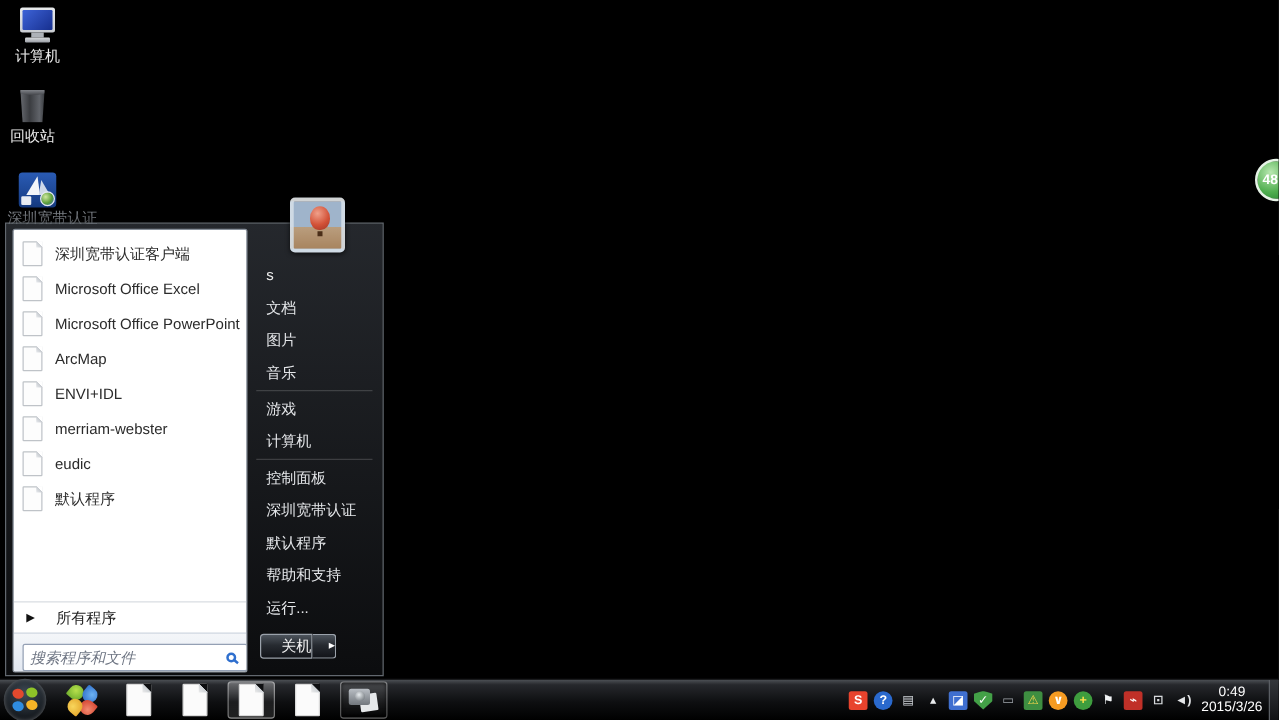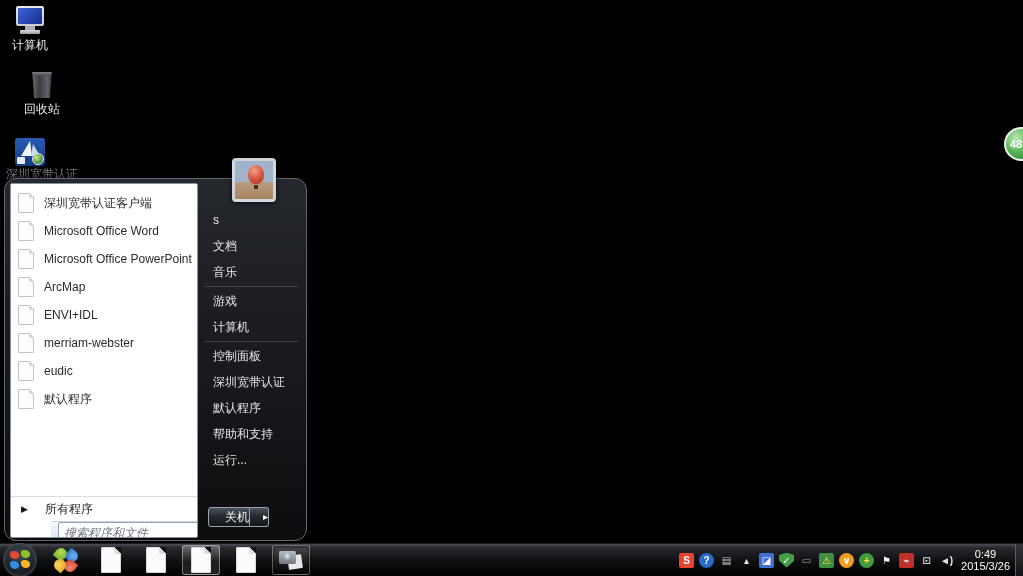--- a/index.html
+++ b/index.html
@@ -26,36 +26,36 @@
 
   
   .accel-ball { position:absolute; width:34px; height:34px; border-radius:50%;
     background:radial-gradient(circle at 35% 30%,#b8e8b0,#4fae4f 55%,#1f7a2c);
     border:2px solid #e6f2e6; color:#fff; font-size:11px; font-weight:bold;
     display:flex; align-items:center; padding-left:4px; }
 
   
   #start-menu { position:absolute; left:4px; top:178px; width:303px; height:363px;
     background:linear-gradient(rgba(38,41,46,.97),rgba(12,13,15,.98));
-    border:1px solid #62686f; border-radius:12px; box-shadow:0 0 14px rgba(0,0,0,.9); }
+    border:1px solid #62686f; border-radius:0; box-shadow:0 0 14px rgba(0,0,0,.9); }
   .sm-left { position:absolute; left:5px; top:4px; width:188px; height:355px; background:#fff;
     border:1px solid #88909a; border-radius:2px; display:flex; flex-direction:column; overflow:hidden; }
   .sl-list { flex:1; padding-top:5px; }
   .sl-item { height:28px; display:flex; align-items:center; padding-left:7px; cursor:default; }
   .sl-label { margin-left:10px; font-size:12px; color:#2b2b2b; white-space:nowrap; }
   .page-ico { width:16px; height:20px; background:#fdfdfd; border:1px solid #bfc3c8; border-radius:1px; position:relative; flex:0 0 auto; }
   .page-ico:before { content:""; position:absolute; right:-1px; top:-1px; width:0; height:0;
     border-left:5px solid transparent; border-top:5px solid #fff; }
   .page-ico:after { content:""; position:absolute; right:-1px; top:-1px; width:5px; height:5px;
     background:linear-gradient(225deg,#fff 45%,#c9cdd2 50%,#e9ebee); }
   .all-prog { height:25px; border-top:1px solid #d9dde2; display:flex; align-items:center; padding-left:10px; cursor:default; }
   .ap-tri { font-size:9px; color:#111; }
   .ap-label { margin-left:17px; font-size:12px; color:#1c1c1c; }
-  .search-band { height:16px; background:linear-gradient(#f4f6f9,#e2e8f1); border-top:1px solid #cdd5e0;
-    display:flex; align-items:flex-start; padding:0 7px;margin-left:40px; }
+  .search-band { height:31px; background:linear-gradient(#f4f6f9,#e2e8f1); border-top:1px solid #cdd5e0;
+    display:flex; align-items:flex-end; padding:0 7px; }
   .search-box { flex:1; height:22px; background:#fff; border:1px solid #94a0b4; border-radius:2px;
     display:flex; align-items:center; padding:0 5px; }
   .search-box input { flex:1; border:0; outline:0; font-size:12px; font-style:italic; color:#333;
     font-family:"Liberation Sans","DejaVu Sans",sans-serif; background:transparent; }
   .search-box input::placeholder { color:#6e7583; font-style:italic; }
   .lens { width:8px; height:8px; border:2px solid #2f6fce; border-radius:50%; position:relative; margin-right:3px; }
   .lens:after { content:""; position:absolute; width:5px; height:2px; background:#2f6fce; right:-4px; bottom:-2px; transform:rotate(40deg); }
 
   .sm-right { position:absolute; left:197px; top:1px; right:5px; bottom:4px; padding-top:27px; }
   .rp-user { height:26px; line-height:26px; padding-left:11px; font-size:12px; color:#f0f0f0; cursor:default; }
@@ -122,21 +122,21 @@
     <div class="pc-ico">
       <div class="pc-screen">
           <div class="pc-glass"></div>
         </div>
       <div class="pc-stand"></div>
         <div class="pc-base"></div>
     </div>
     <div class="dlabel">计算机</div>
   </div>
 
-  <div class="desk-icon" style="left:17px;top:71px;justify-content:center;">
+  <div class="desk-icon" style="left:1px;top:71px;justify-content:center;">
     <div class="bin-ico"></div>
     <div class="dlabel">回收站</div>
   </div>
 
   <div class="desk-icon" style="left:5px;top:138px;">
     <div class="bb-ico">
       <div class="sail"></div>
         <div class="sail2"></div>
         <div class="chip"></div>
         <div class="globe"></div>
@@ -153,21 +153,21 @@
     <div class="sm-left">
       <div class="sl-list">
 
           <div class="sl-item">
             <span class="page-ico"></span>
             <span class="sl-label">深圳宽带认证客户端</span>
           </div>
 
           <div class="sl-item">
             <span class="page-ico"></span>
-            <span class="sl-label">Microsoft Office Word</span>
+            <span class="sl-label">Microsoft Office Excel</span>
           </div>
 
 
           <div class="sl-item">
             <span class="page-ico"></span>
             <span class="sl-label">Microsoft Office PowerPoint</span>
           </div>
 
           <div class="sl-item">
             <span class="page-ico"></span>
@@ -205,20 +205,21 @@
         </div>
       </div>
     </div>
 
     <div class="sm-right">
       <div class="rp-user">s</div>
       <div>
 
           <div class="rp-item">文档</div>
 
+          <div class="rp-item">图片</div>
 
           <div class="rp-item">音乐</div>
 
           <div class="rp-divider"></div>
 
           <div class="rp-item">游戏</div>
 
           <div class="rp-item">计算机</div>
 
           <div class="rp-divider"></div>

